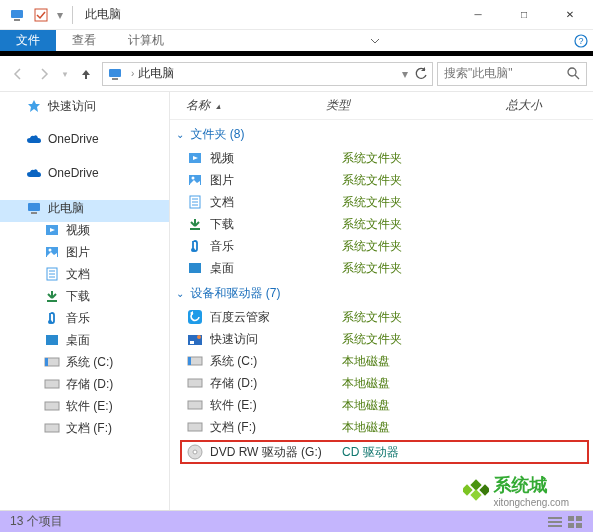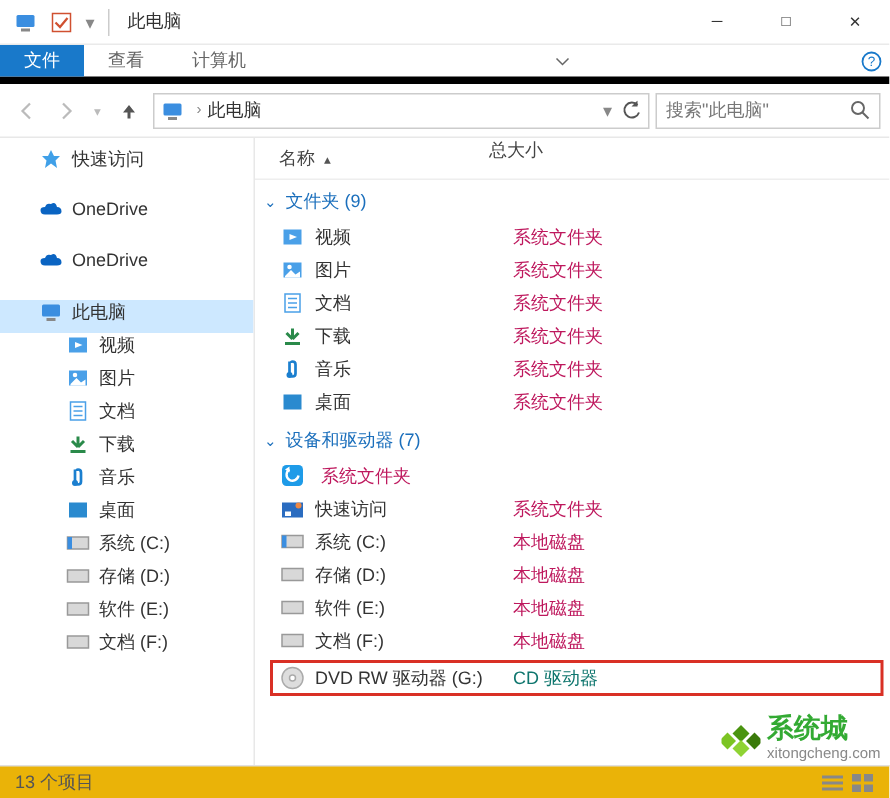--- a/index.html
+++ b/index.html
@@ -37,44 +37,44 @@
   .body { display: flex; height: 420px; }
   .sidebar { width: 170px; border-right: 1px solid #e8e8e8; padding-top: 6px; overflow: hidden; }
   .tree-item { display: flex; align-items: flex-start; height: 22px; padding-left: 26px; gap: 6px; cursor: pointer; }
   .tree-item.indent2 { padding-left: 44px; }
   .tree-item.selected { background: #cde8ff; }
   .tree-icon { width: 16px; height: 16px; display: inline-flex; align-items:center; justify-content:center; }
   .tree-gap { height: 12px; }
   
   
   .main { flex: 1; display: flex; flex-direction: column; }
-  .cols { height: 28px; display: flex; border-bottom: 1px solid #eee; color: #444; }
+  .cols { height: 28px; display: flex; align-items: center; border-bottom: 1px solid #eee; color: #444; font-style: italic; }
   .col-name { width: 148px; padding-left: 16px; display:flex; align-items:center; gap:6px; }
   .col-type { width: 180px; padding-left: 8px; }
   .col-size { flex: 1; padding-left: 8px; }
   .sort-arrow { font-size: 9px; color: #555; }
   
   .content { flex: 1; overflow-y: auto; padding-bottom: 4px; }
   .group-head { display: flex; align-items: center; color: #1b6fbc; padding: 6px 0 4px 6px; font-size: 12px; cursor: pointer; }
   .group-head .chev { font-size: 10px; margin-right: 6px; }
   .row { display: flex; align-items: center; height: 22px; padding-left: 16px; cursor: pointer; }
   .row .ricon { width: 18px; height: 16px; margin-right: 6px; display:inline-flex; align-items:center; justify-content:center; }
   .row .rname { width: 128px; white-space: nowrap; overflow: hidden; text-overflow: ellipsis; }
-  .row .rtype { color: #be185d; width: 180px; padding-left: 4px; }
+  .row .rtype { color: #4d7c0f; width: 180px; padding-left: 4px; }
   .highlight-box { border: 2px solid #d93025; margin: 2px 4px 2px 10px; display: flex; align-items: center; height: 24px; padding-left: 4px; }
   .highlight-box .ricon { width:18px; margin-right:6px; display:inline-flex; align-items:center; justify-content:center;}
   .highlight-box .rname { width: 132px; }
   .highlight-box .rtype { color:#0f766e; }
   
   
-  .status { position: absolute; bottom: 0; left: 0; right: 0; height: 22px; border-top: 1px solid #e0e0e0; display: flex; align-items: center; padding: 0 10px; color: #555; background:#eab308; }
+  .status { position: absolute; bottom: 0; left: 0; right: 0; height: 22px; border-top: 1px solid #e0e0e0; display: flex; align-items: center; padding: 0 10px; color: #555; background:#c4b5fd; }
   .view-icons { margin-left: auto; display: flex; gap: 4px; color: #888; }
   
   
-  .watermark { position: absolute; right: 6px; bottom: 24px; display:flex; align-items:flex-end; gap:4px; color:#0a5; font-weight:bold; font-size:18px; pointer-events:none; }
+  .watermark { position: absolute; right: 24px; bottom: 24px; display:flex; align-items:center; gap:4px; color:#0a5; font-weight:bold; font-size:18px; pointer-events:none; }
   .watermark .wg { color:#3a3; }
   .watermark small { display:block; font-size:10px; color:#888; font-weight:normal; }
   
   svg { display:block; }
 </style>
 </head>
 <body>
 
 <div class="titlebar">
   <div class="qat">
@@ -299,26 +299,27 @@
       </div>
     <div class="tree-gap"></div>
   </div>
 
   <div class="main">
     <div class="cols">
       <div class="col-name">
         <span>名称</span>
         <span class="sort-arrow">▴</span>
       </div>
+      <div class="col-type">类型</div>
       <div class="col-size">总大小</div>
     </div>
     <div class="content">
       <div class="group-head">
         <span class="chev">⌄</span>
-        <span>文件夹 (9)</span>
+        <span>文件夹 (8)</span>
       </div>
       <div id="folder-rows">
           <div class="row">
             <span class="ricon">
               <svg width="14" height="12">
                 <rect x="1" y="1" width="12" height="10" fill="#4aa0e8"></rect>
                 <polygon points="5,4 10,6 5,8" fill="#fff"></polygon>
               </svg>
             </span>
             <span class="rname">视频</span>
@@ -383,20 +384,21 @@
       </div>
       <div id="drive-rows">
           <div class="row">
             <span class="ricon">
               <svg width="16" height="16">
                 <rect x="1" y="1" width="14" height="14" rx="3" fill="#1e9be8"></rect>
                 <path d="M6 4 A4 4 0 1 0 12 8" stroke="#fff" fill="none" stroke-width="1.6"></path>
                 <polygon points="6,2 6,6 3,4" fill="#fff"></polygon>
               </svg>
             </span>
+            <span class="rname">百度云管家</span>
             <span class="rtype">系统文件夹</span>
           </div>
           <div class="row">
             <span class="ricon">
               <svg width="16" height="14">
                 <rect x="1" y="3" width="14" height="10" fill="#2a6cc0"></rect>
                 <circle cx="12" cy="5" r="2" fill="#e84"></circle>
                 <rect x="3" y="9" width="4" height="3" fill="#fff"></rect>
               </svg>
             </span>

